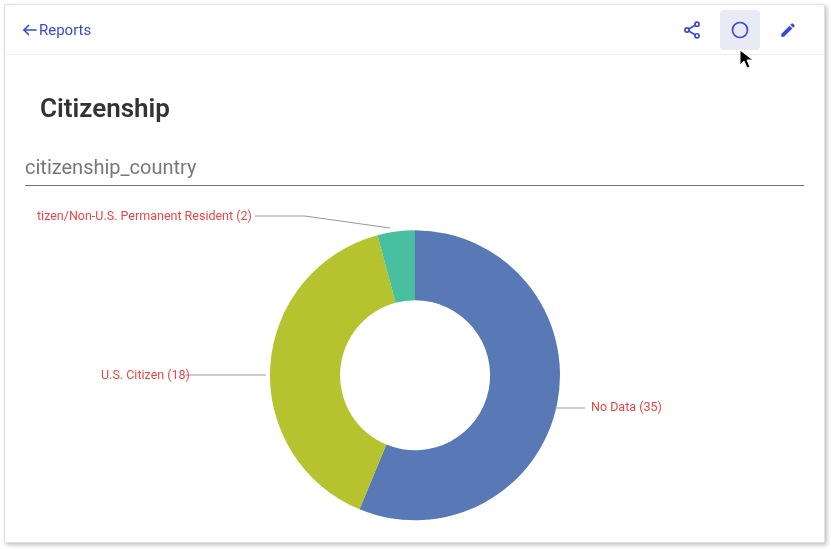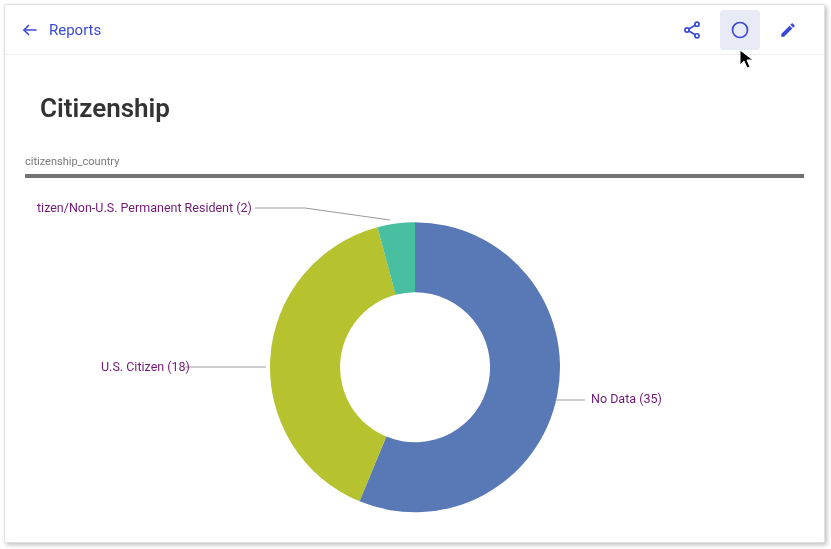--- a/index.html
+++ b/index.html
@@ -27,21 +27,20 @@
       height: 50px;
       padding: 0 16px;
       border-bottom: 1px solid #eeeeee;
     }
     .back-link {
       display: flex;
       align-items: center;
       color: #3949d8;
       font-size: 15px;
       cursor: pointer;
-      gap: 10px;
     }
     .back-link svg { display: block; }
     .topbar-spacer { flex: 1; }
     .icon-btn {
       width: 40px;
       height: 40px;
       border-radius: 4px;
       display: flex;
       align-items: center;
       justify-content: center;
@@ -57,40 +56,40 @@
     }
     .page-title {
       font-size: 26px;
       font-weight: 600;
       color: #333;
       margin-top: 18px;
       margin-bottom: 32px;
       margin-left: 15px;
     }
     .field-label {
-      font-size: 11px;
+      font-size: 20px;
       color: #777;
       padding-bottom: 6px;
-      border-bottom: 4px solid #737373;
+      border-bottom: 1px solid #737373;
     }
     .chart-area {
       position: relative;
       width: 100%;
       height: 360px;
     }
     .donut-svg {
       position: absolute;
       left: 50%;
       top: 50%;
       transform: translate(-50%, -47%);
     }
     .slice-label {
       position: absolute;
       font-size: 12.5px;
-      color: #701a75;
+      color: #ef4444;
       white-space: nowrap;
     }
     .leader {
       position: absolute;
       stroke: #999;
       stroke-width: 1;
       fill: none;
     }
     .cursor {
       position: absolute;

